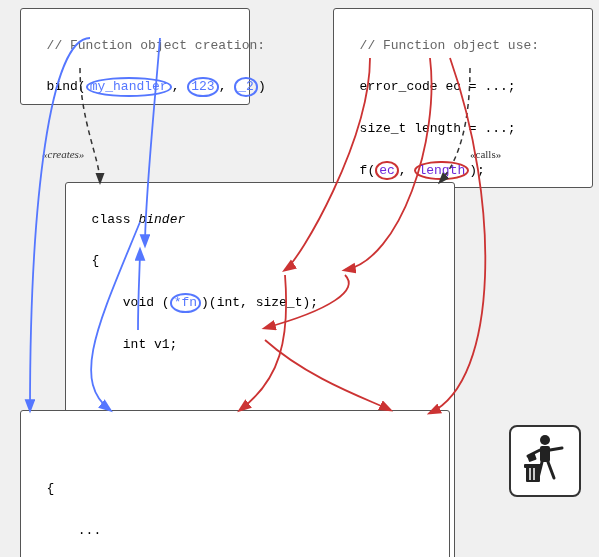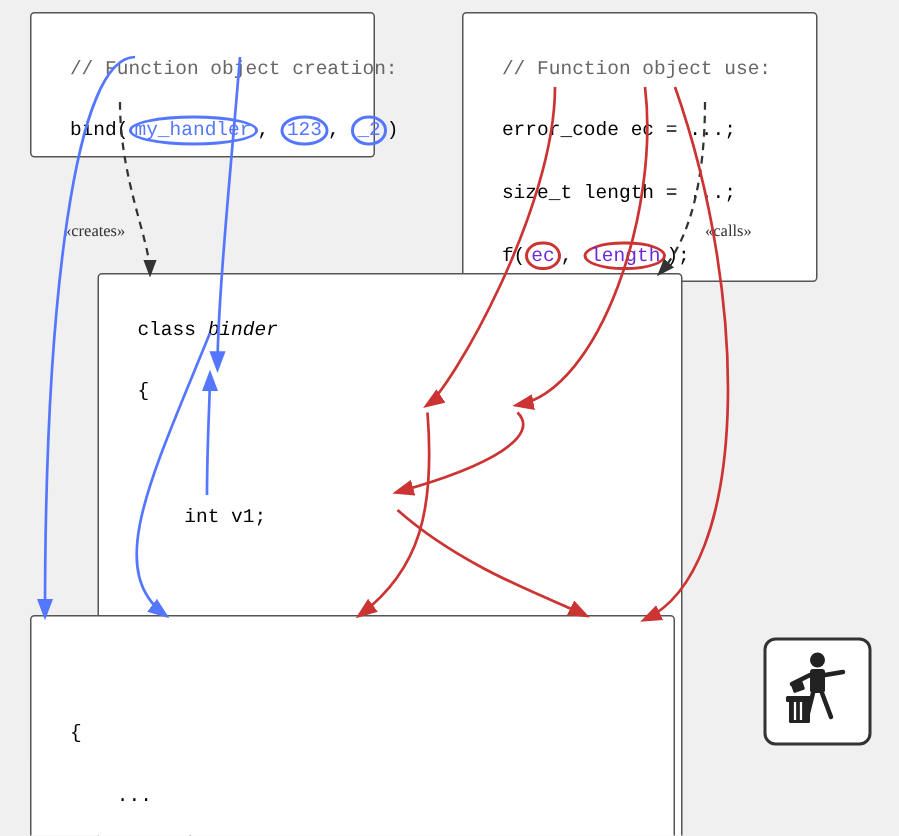--- a/index.html
+++ b/index.html
@@ -46,20 +46,21 @@
       top: 0; left: 0;
       width: 599px;
       height: 557px;
       pointer-events: none;
     }
 
     .label-creates {
       position: absolute;
       font-family: serif;
       font-size: 11px;
+      font-style: italic;
       color: #333;
     }
     .label-calls {
       position: absolute;
       font-family: serif;
       font-size: 11px;
       color: #333;
     }
 
     .trash-box {
@@ -75,35 +76,35 @@
     }
   </style>
 </head>
 <body>
 
 <div class="code-box" style="left:20px; top:8px; width:230px;">
   <span class="comment">// Function object creation:</span><br>
   <span>bind(<span class="circle circle-blue">my_handler</span>, <span class="circle circle-blue">123</span>, <span class="circle circle-blue">_2</span>)</span>
 </div>
 
-<div class="code-box" style="left:308px; top:8px; width:237px;">
+<div class="code-box" style="left:333px; top:8px; width:260px;">
   <span class="comment">// Function object use:</span><br>
   <span>error_code ec = ...;</span><br>
   <span>size_t length = ...;</span><br>
   <span>f(<span class="circle circle-red">ec</span>, <span class="circle circle-red">length</span>);</span>
 </div>
 
 <div class="label-creates" style="left:42px; top:148px;">«creates»</div>
 
 <div class="label-calls" style="left:470px; top:148px;">«calls»</div>
 
 <div class="code-box" style="left:65px; top:182px; width:390px;">
   <span>class <span class="italic">binder</span></span><br>
   <span>{</span><br>
-  <br>
+  <span>    void (<span class="circle circle-blue">*fn</span>)(int, size_t);</span><br>
   <span>    int v1;</span><br>
   <br>
   <span>    void <span class="italic">binder</span>::operator()(<span class="circle circle-red">_1</span>, <span class="circle circle-red">_2</span>)</span><br>
   <span>};{</span><br>
   <span>        <span class="circle circle-blue">fn</span>(v1, <span class="circle circle-red">_2</span>);</span><br>
   <span>    }</span>
 </div>
 
 <div class="code-box" style="left:20px; top:410px; width:430px;">
   <br>

